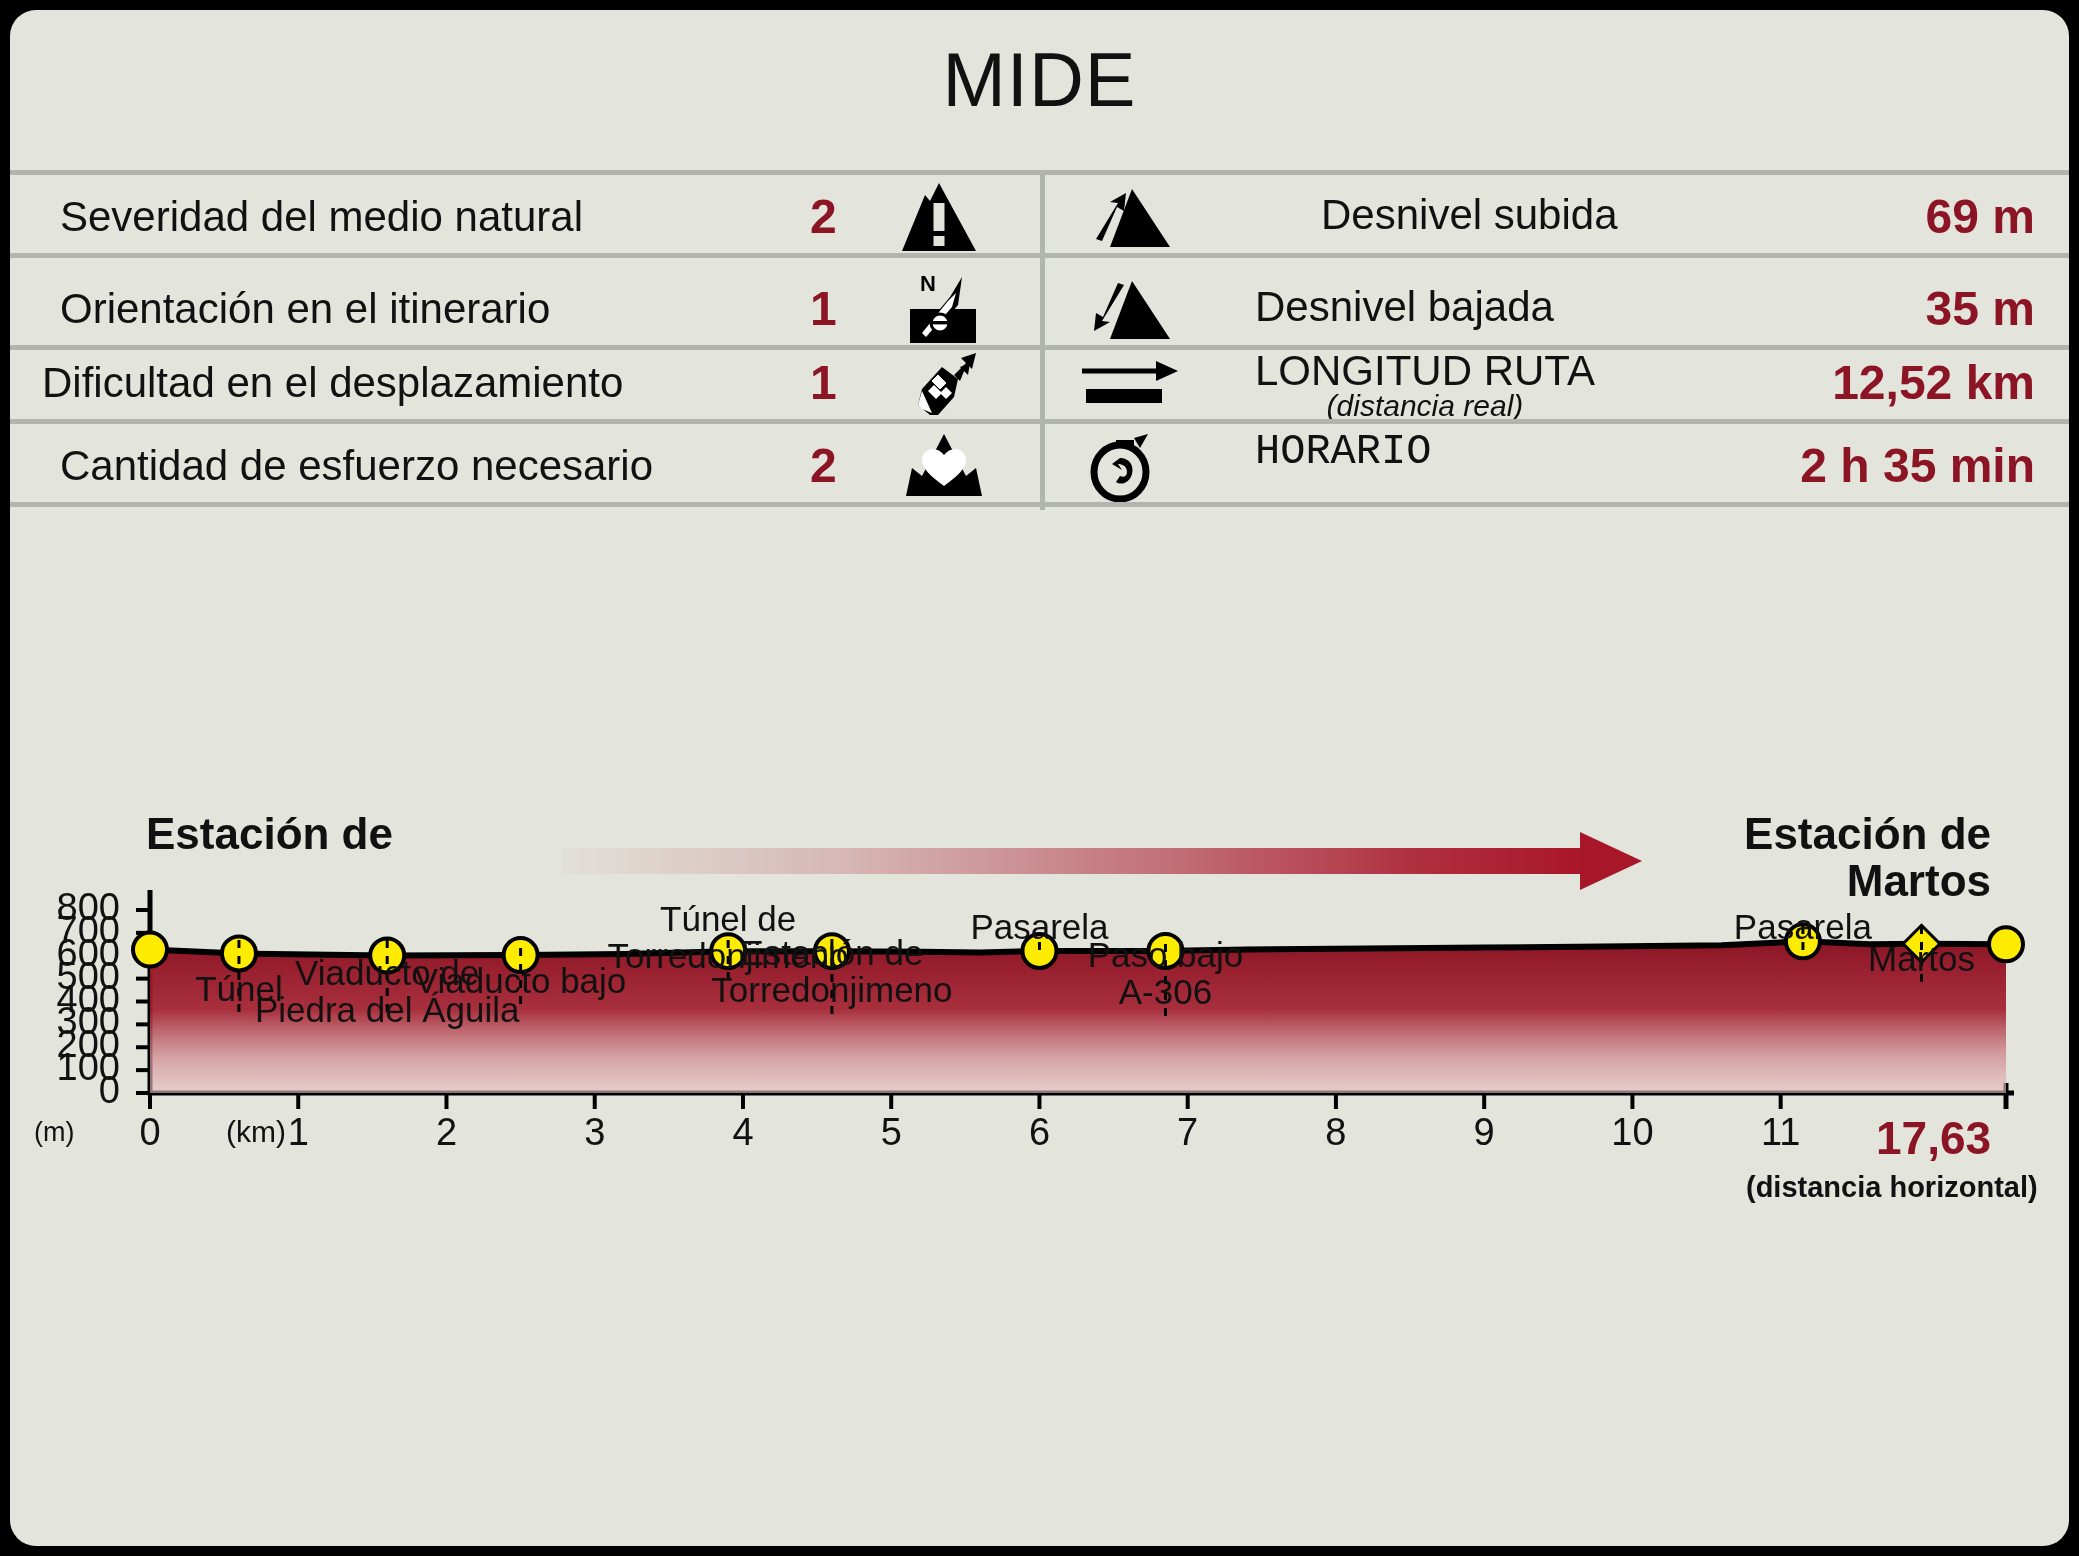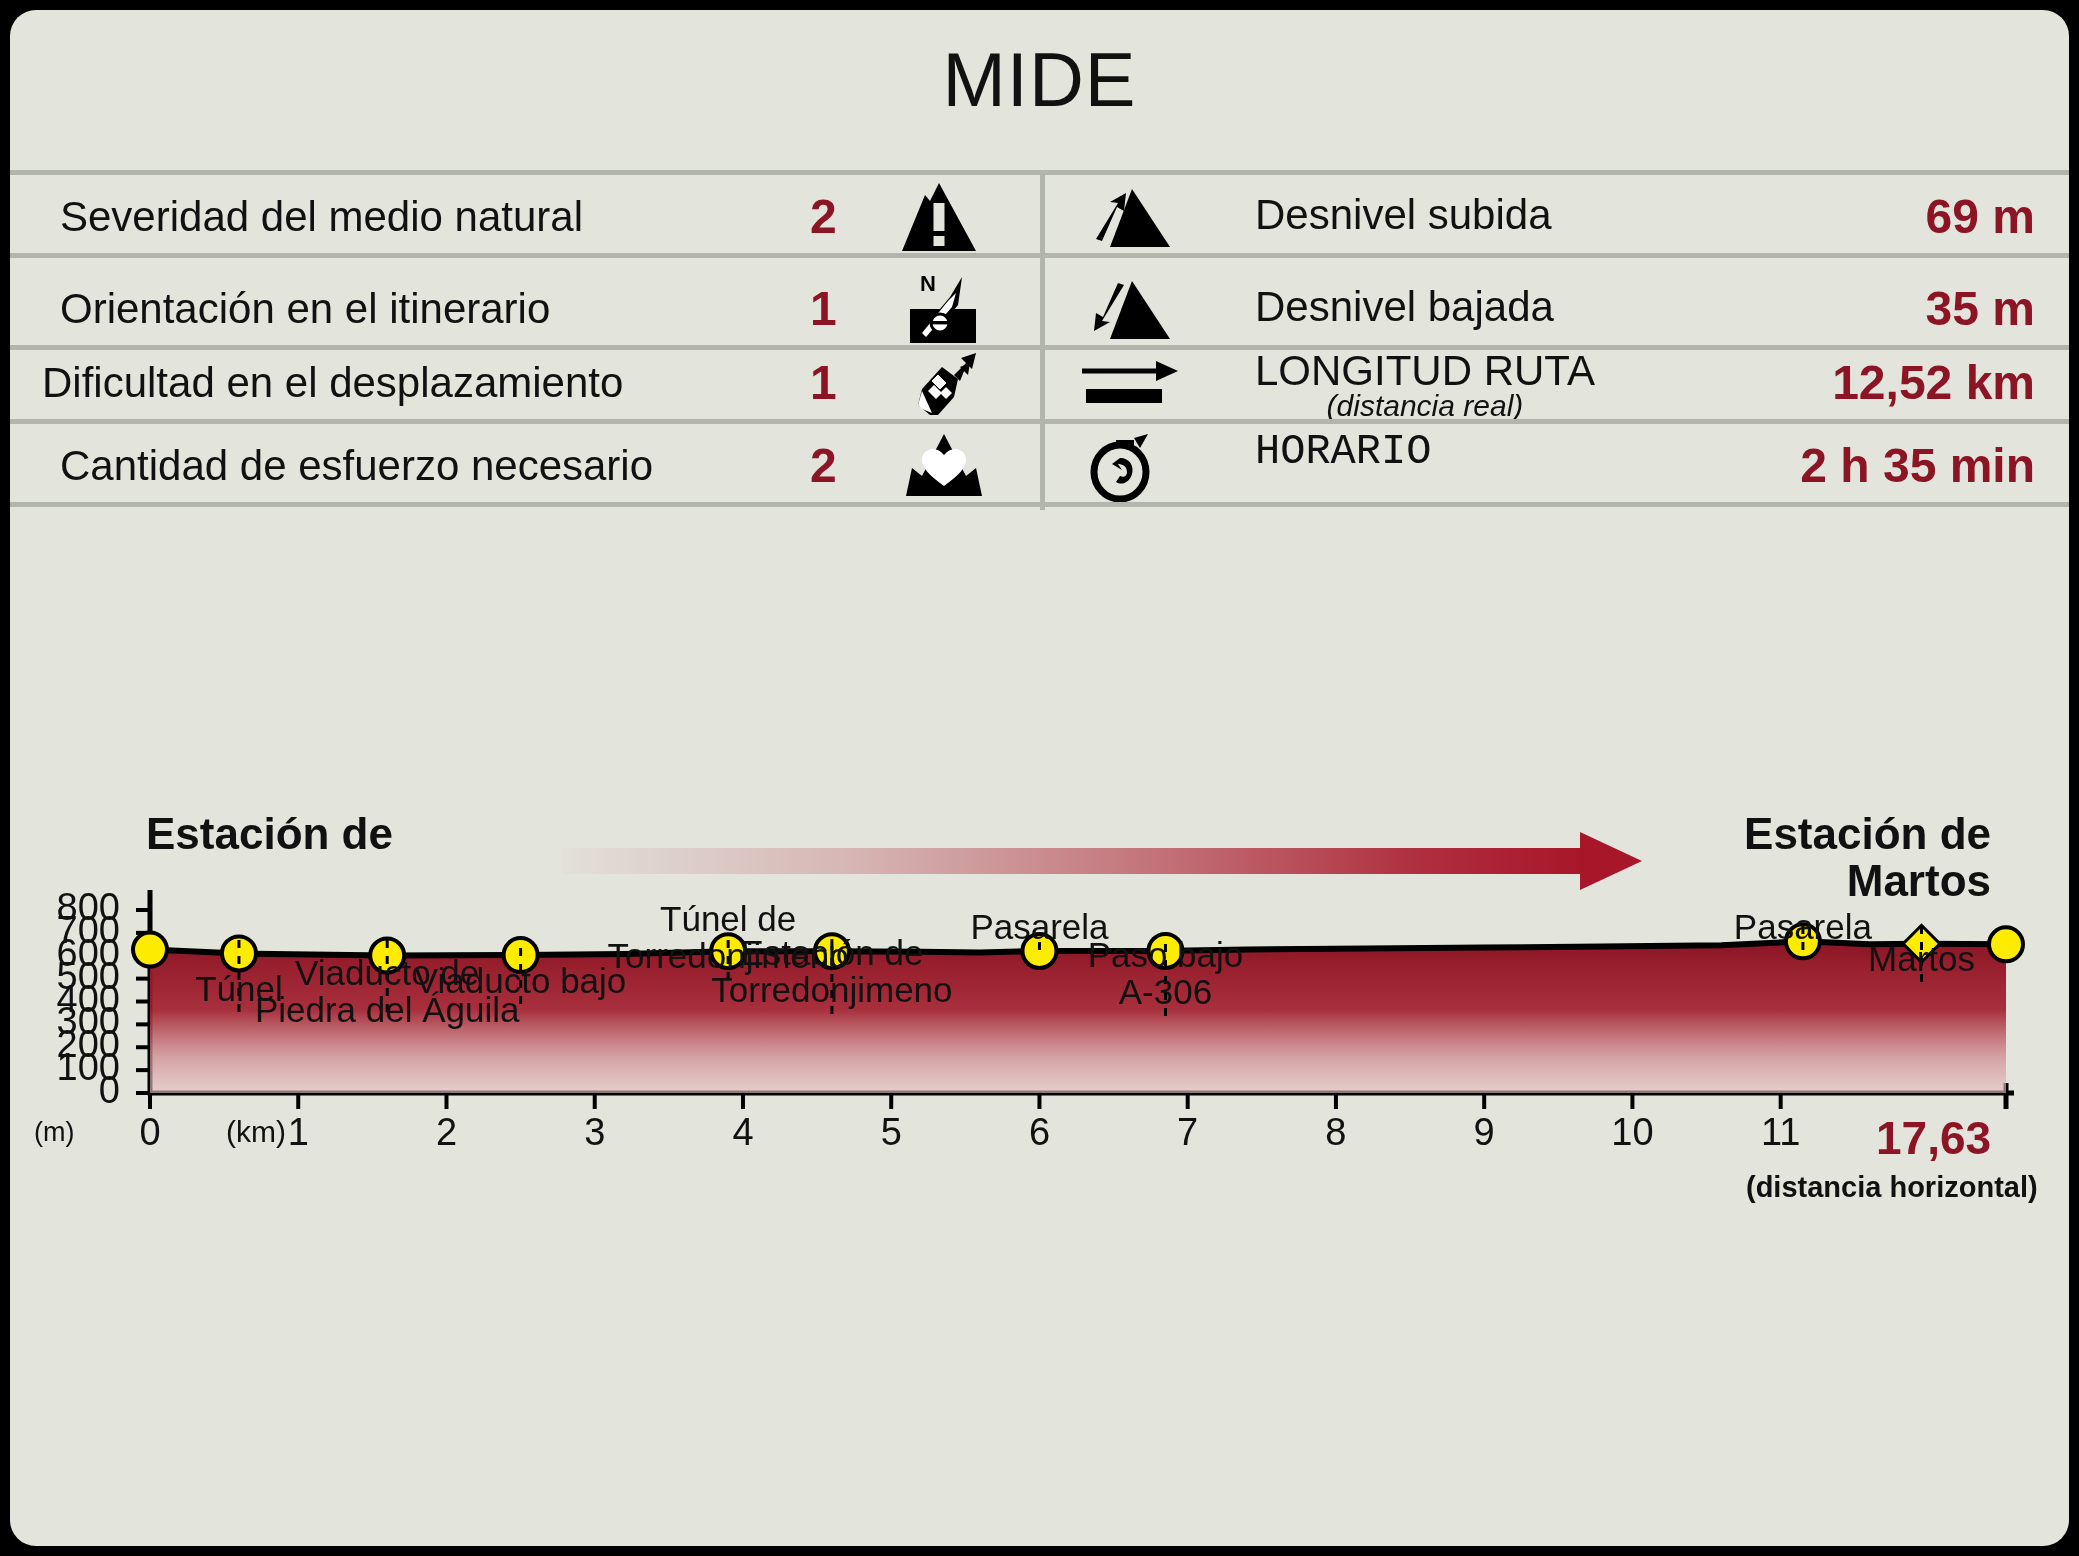--- a/index.html
+++ b/index.html
@@ -255,21 +255,21 @@
           <rect x="33.5" y="55" width="11" height="10" fill="#e3e4dc"></rect>
         </svg>
       </div>
 
       <div class="micon" style="left:1078px; top:12px;">
         <svg width="86" height="62" viewBox="0 0 86 62">
           <path d="M44 2 L82 60 L22 60 Z" fill="#000"></path>
           <path d="M8 52 L30 16 L22 15 L38 6 L36 24 L29 20 L14 54 Z" fill="#000"></path>
         </svg>
       </div>
-      <div class="rlbl" style="left:1245px; top:16px;text-align:center;">
+      <div class="rlbl" style="left:1311px; top:16px;text-align:center;">
         <span>Desnivel subida</span>
       </div>
       <div class="rval" style="top:14px;">69 m</div>
       <div class="sep"></div>
     </div>
 
     <div class="row" style="top:92px">
       <div class="lbl" style="left:50px; top:18px;">Orientación en el itinerario</div>
       <div class="lvl" style="left:800px; top:14px;">1</div>
       <div class="micon" style="left:896px; top:4px;">

